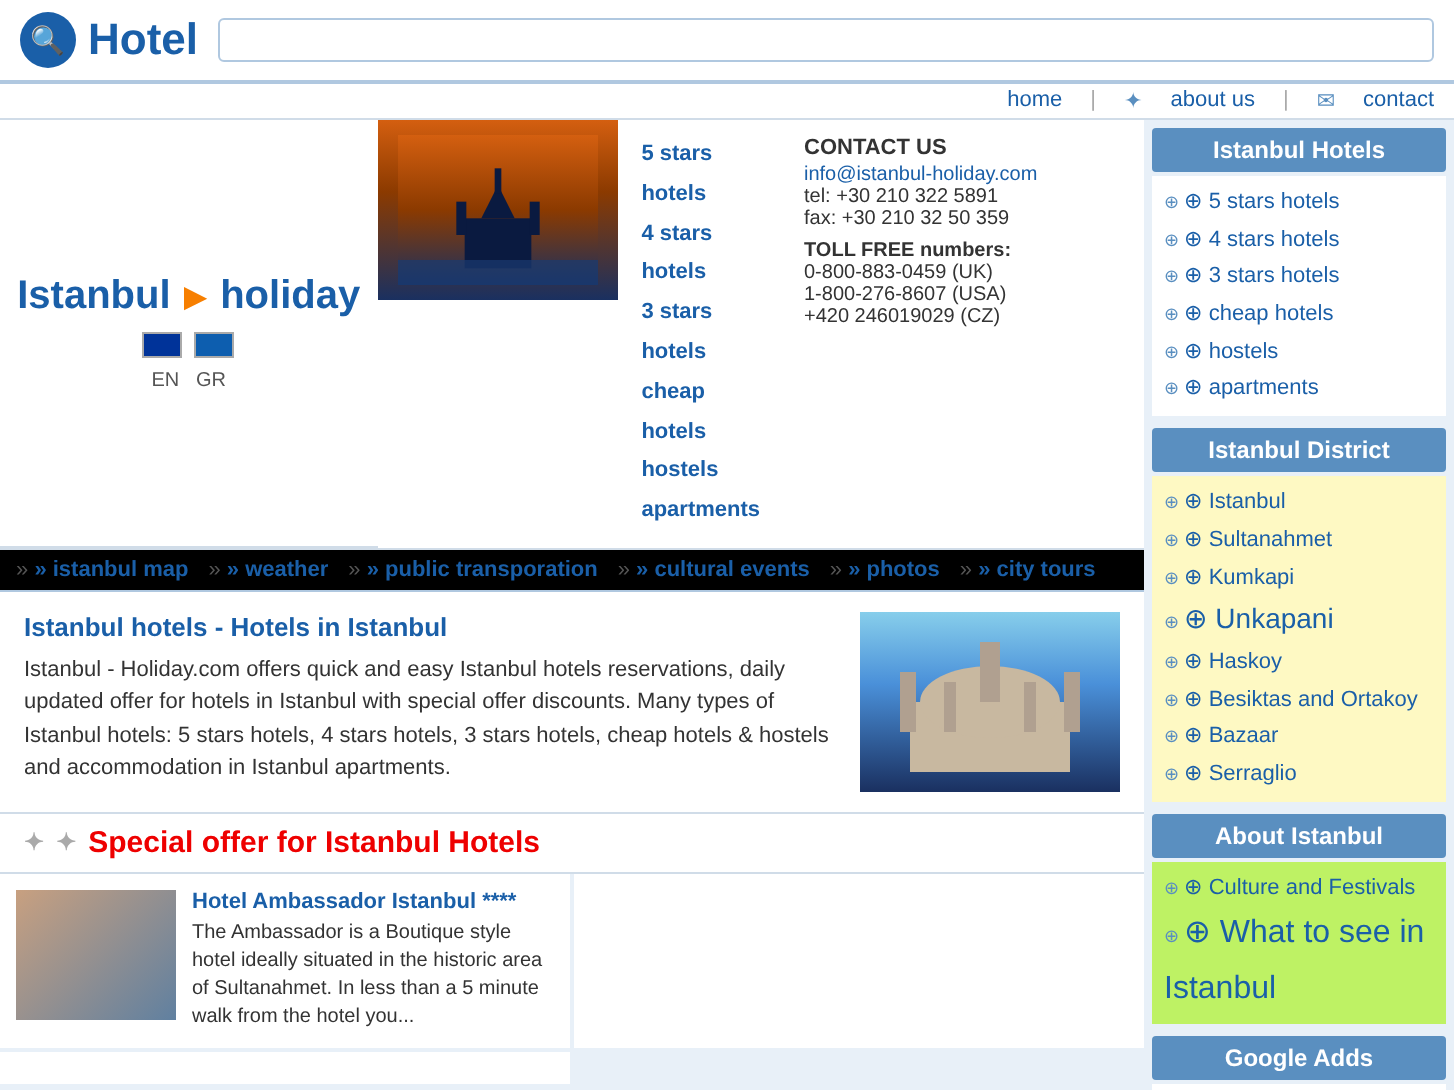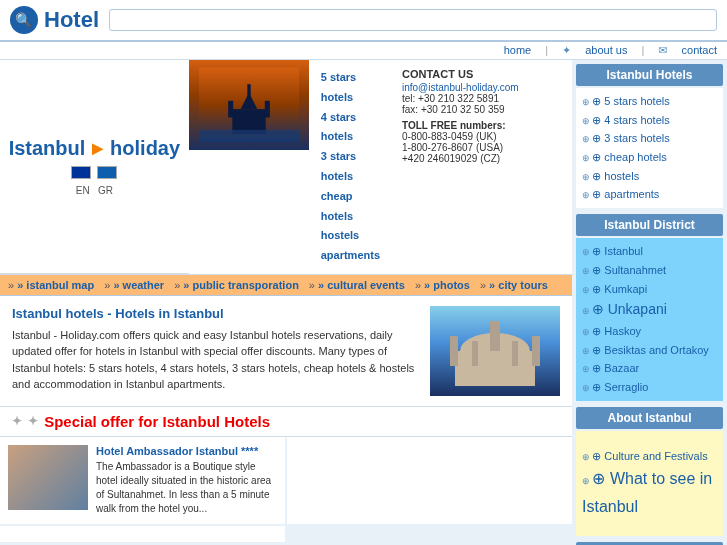--- a/index.html
+++ b/index.html
@@ -149,21 +149,21 @@
         <a href="#" style="color:#1a5fa8;">info@istanbul-holiday.com</a><br>
         <span>tel: +30 210 322 5891</span><br>
         <span>fax: +30 210 32 50 359</span>
         <div style="font-weight:bold;margin-top:5px;">TOLL FREE numbers:</div>
         <div>0-800-883-0459 (UK)</div>
         <div>1-800-276-8607 (USA)</div>
         <div>+420 246019029 (CZ)</div>
       </div>
     </div>
 
-    <div id="sub-nav" style="background:#fdba74;padding:4px 8px;display:flex;gap:10px;flex-wrap:wrap;border-bottom:1px solid #b0c8e0;">
+    <div id="sub-nav" style="background:#000000;padding:4px 8px;display:flex;gap:10px;flex-wrap:wrap;border-bottom:1px solid #b0c8e0;">
       <a href="#" style="color:#1a5fa8;font-size:11px;font-weight:bold;">» istanbul map</a>
       <a href="#" style="color:#1a5fa8;font-size:11px;font-weight:bold;">» weather</a>
       <a href="#" style="color:#1a5fa8;font-size:11px;font-weight:bold;">» public transporation</a>
       <a href="#" style="color:#1a5fa8;font-size:11px;font-weight:bold;">» cultural events</a>
       <a href="#" style="color:#1a5fa8;font-size:11px;font-weight:bold;">» photos</a>
       <a href="#" style="color:#1a5fa8;font-size:11px;font-weight:bold;">» city tours</a>
     </div>
 
     <div id="content-area" style="background:#fff;padding:10px 12px;border-bottom:1px solid #d0dce8;display:flex;gap:10px;">
       <div id="content-text" style="flex:1;">
@@ -229,33 +229,33 @@
     <div class="sidebar-list" style="background:#fff;padding:4px 6px;margin-bottom:6px;">
       <a href="#" style="display:block;color:#1a5fa8;font-size:11px;line-height:1.7;">⊕ 5 stars hotels</a>
       <a href="#" style="display:block;color:#1a5fa8;font-size:11px;line-height:1.7;">⊕ 4 stars hotels</a>
       <a href="#" style="display:block;color:#1a5fa8;font-size:11px;line-height:1.7;">⊕ 3 stars hotels</a>
       <a href="#" style="display:block;color:#1a5fa8;font-size:11px;line-height:1.7;">⊕ cheap hotels</a>
       <a href="#" style="display:block;color:#1a5fa8;font-size:11px;line-height:1.7;">⊕ hostels</a>
       <a href="#" style="display:block;color:#1a5fa8;font-size:11px;line-height:1.7;">⊕ apartments</a>
     </div>
 
     <div class="sidebar-box" style="background:#5a8fc0;color:#fff;text-align:center;padding:4px 6px;font-size:12px;font-weight:bold;margin-bottom:2px;border-radius:2px;">Istanbul District</div>
-    <div class="sidebar-list sidebar-district" style="background:#7dd3fc;padding:4px 6px;margin-bottom:6px;">
+    <div class="sidebar-list sidebar-district" style="background:#fef9c3;padding:4px 6px;margin-bottom:6px;">
       <a href="#" style="display:block;color:#1a5fa8;font-size:11px;line-height:1.7;">⊕ Istanbul</a>
       <a href="#" style="display:block;color:#1a5fa8;font-size:11px;line-height:1.7;">⊕ Sultanahmet</a>
       <a href="#" style="display:block;color:#1a5fa8;font-size:11px;line-height:1.7;">⊕ Kumkapi</a>
       <a href="#" style="display:block;color:#1a5fa8;font-size:14px;line-height:1.7;">⊕ Unkapani</a>
       <a href="#" style="display:block;color:#1a5fa8;font-size:11px;line-height:1.7;">⊕ Haskoy</a>
       <a href="#" style="display:block;color:#1a5fa8;font-size:11px;line-height:1.7;">⊕ Besiktas and Ortakoy</a>
       <a href="#" style="display:block;color:#1a5fa8;font-size:11px;line-height:1.7;">⊕ Bazaar</a>
       <a href="#" style="display:block;color:#1a5fa8;font-size:11px;line-height:1.7;">⊕ Serraglio</a>
     </div>
 
     <div class="sidebar-box" style="background:#5a8fc0;color:#fff;text-align:center;padding:4px 6px;font-size:12px;font-weight:bold;margin-bottom:2px;border-radius:2px;">About Istanbul</div>
-    <div class="sidebar-list about-box" style="background:#fef9c3;padding:16px 6px;margin-bottom:6px;">
+    <div class="sidebar-list about-box" style="background:#bef264;padding:4px 6px;margin-bottom:6px;">
       <a href="#" style="display:block;color:#1a5fa8;font-size:11px;line-height:1.7;">⊕ Culture and Festivals</a>
       <a href="#" style="display:block;color:#1a5fa8;font-size:16px;line-height:1.7;">⊕ What to see in Istanbul</a>
     </div>
 
     <div id="google-adds-box" style="background:#5a8fc0;color:#fff;text-align:center;padding:4px 6px;font-size:12px;font-weight:bold;margin-bottom:2px;border-radius:2px;">Google Adds</div>
     <div id="adchoices" style="background:#fff;padding:6px;display:flex;align-items:center;justify-content:space-between;font-size:10px;">
       <span>AdChoices</span>
       <span style="color:#5a8fc0;font-size:12px;">▶</span>
       <div id="ad-arrows" style="display:flex;gap:2px;">
         <div class="ad-arrow" style="width:16px;height:16px;background:#5a8fc0;color:#fff;display:flex;align-items:center;justify-content:center;font-size:10px;cursor:pointer;border-radius:1px;">◀</div>

